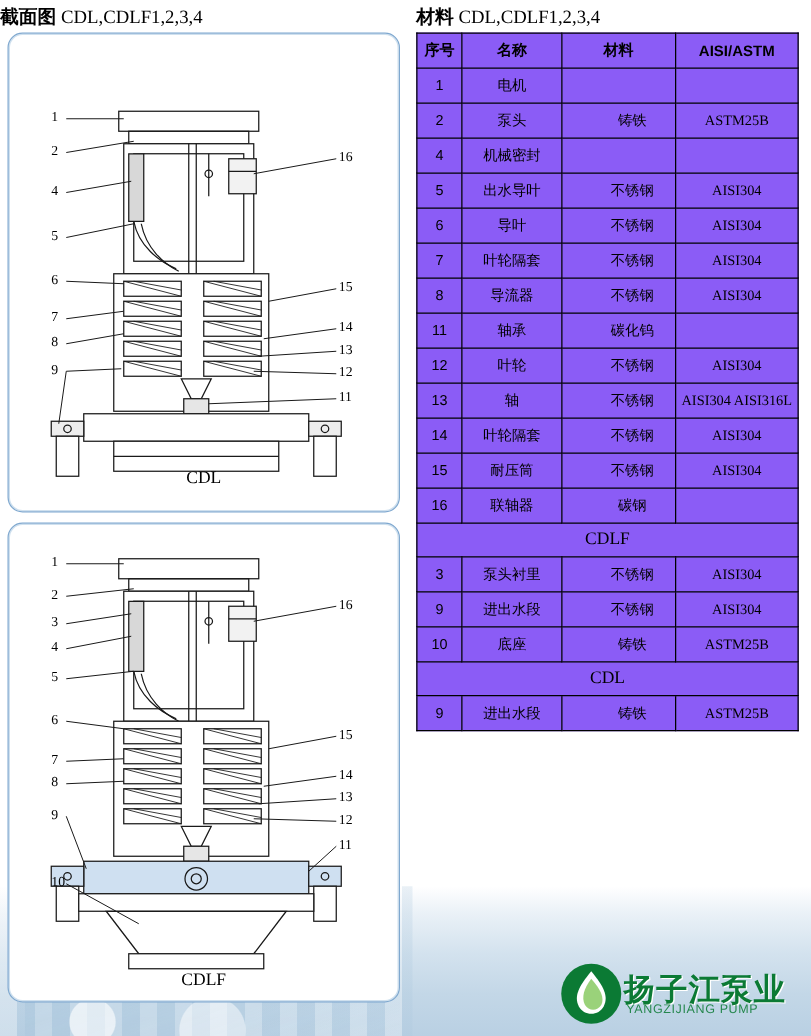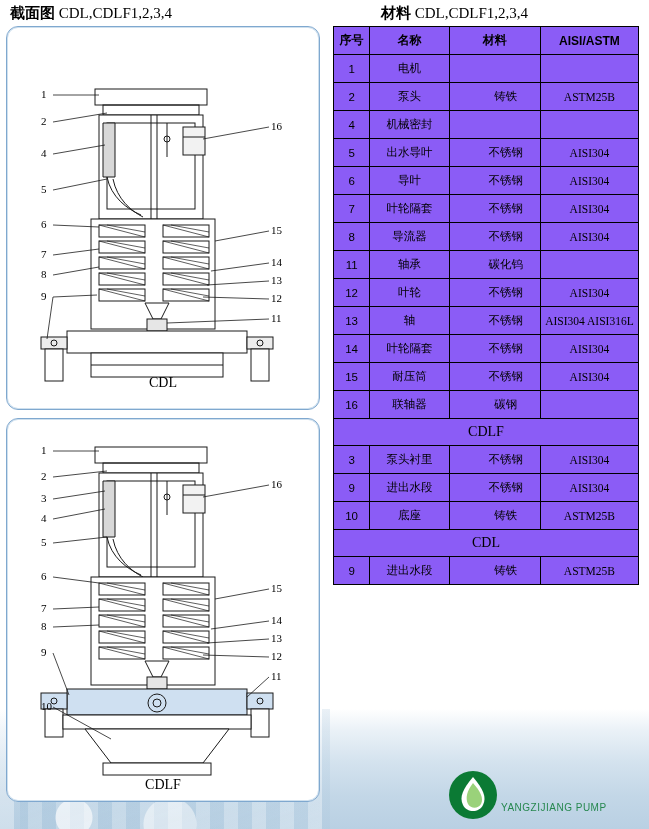--- a/index.html
+++ b/index.html
@@ -24,24 +24,24 @@
   .bg-band:after{
     content:"";position:absolute;left:20px;bottom:0;width:300px;height:96px;
     background:
       radial-gradient(circle at 18% 88%, rgba(255,255,255,.75) 0 18px, transparent 19px),
       radial-gradient(circle at 50% 95%, rgba(255,255,255,.6) 0 26px, transparent 27px),
       linear-gradient(160deg, rgba(150,185,212,.5), rgba(210,228,240,.2));
     opacity:.8;
   }
 
   
-  .h-left{position:absolute;left:10px;top:4px;font-size:15px;font-weight:bold;letter-spacing:0;}
+  .h-left{position:absolute;left:0;top:4px;font-size:15px;font-weight:bold;letter-spacing:0;}
   .h-left .cn{font-family:"Liberation Sans", sans-serif;font-weight:bold;}
   .h-left .en{font-family:"Liberation Serif", serif;font-weight:normal;}
-  .h-right{position:absolute;left:333px;top:4px;font-size:15px;font-weight:bold;margin-left:48px;}
+  .h-right{position:absolute;left:333px;top:4px;font-size:15px;font-weight:bold;}
   .h-right .cn{font-family:"Liberation Sans", sans-serif;font-weight:bold;}
   .h-right .en{font-family:"Liberation Serif", serif;font-weight:normal;}
 
   
   .panel{
     position:absolute;border:1px solid #7fa8cf;border-radius:12px;background:#ffffff;
     box-shadow:0 0 0 1px #cfe0ee inset;
   }
   #panel-cdl{left:6px;top:26px;width:312px;height:382px;}
   #panel-cdlf{left:6px;top:418px;width:312px;height:382px;}
@@ -463,14 +463,15 @@
     </tr>
   </tbody>
 </table>
 
 <div class="logo">
   <svg width="52" height="52" viewBox="0 0 52 52" style="position:absolute;left:0;top:2px;">
     <circle cx="26" cy="26" r="24" fill="#0b7a34"></circle>
     <path d="M26 8 C16 20, 12 28, 16 36 C20 44, 32 44, 36 36 C40 28, 36 20, 26 8 Z" fill="#ffffff"></path>
     <path d="M26 14 C20 22, 18 29, 21 35 C24 40, 31 40, 34 35 C37 29, 33 22, 26 14 Z" fill="#9ad27a"></path>
   </svg>
+  <div class="txt">扬子江泵业</div>
   <div class="sub">YANGZIJIANG PUMP</div>
 </div>
 
 </body></html>

